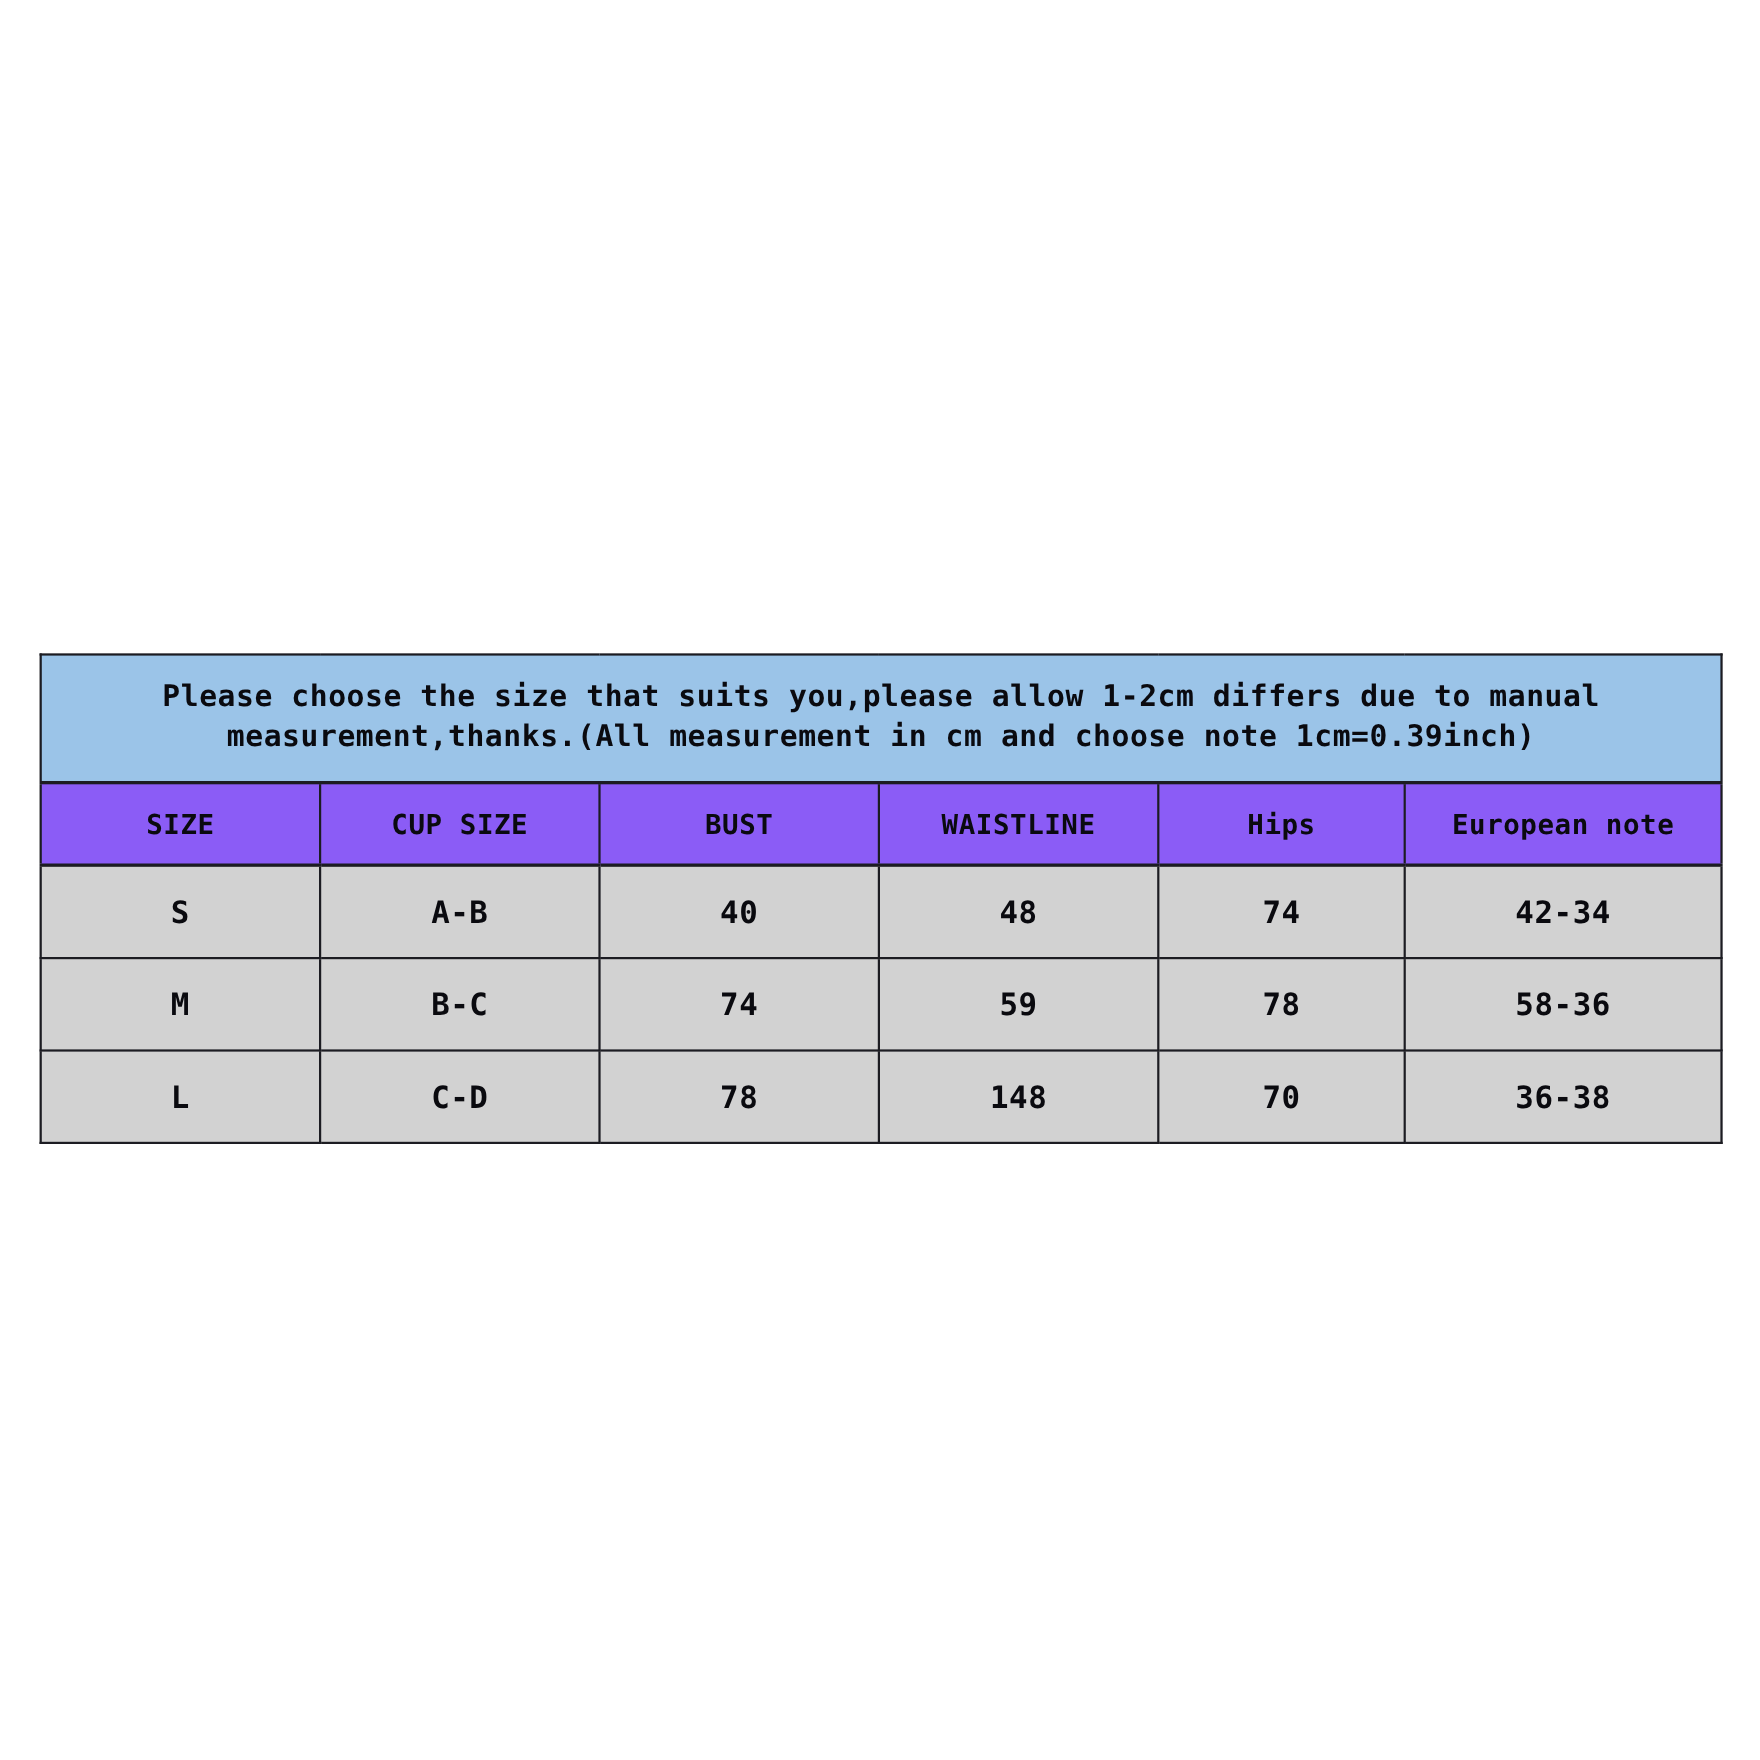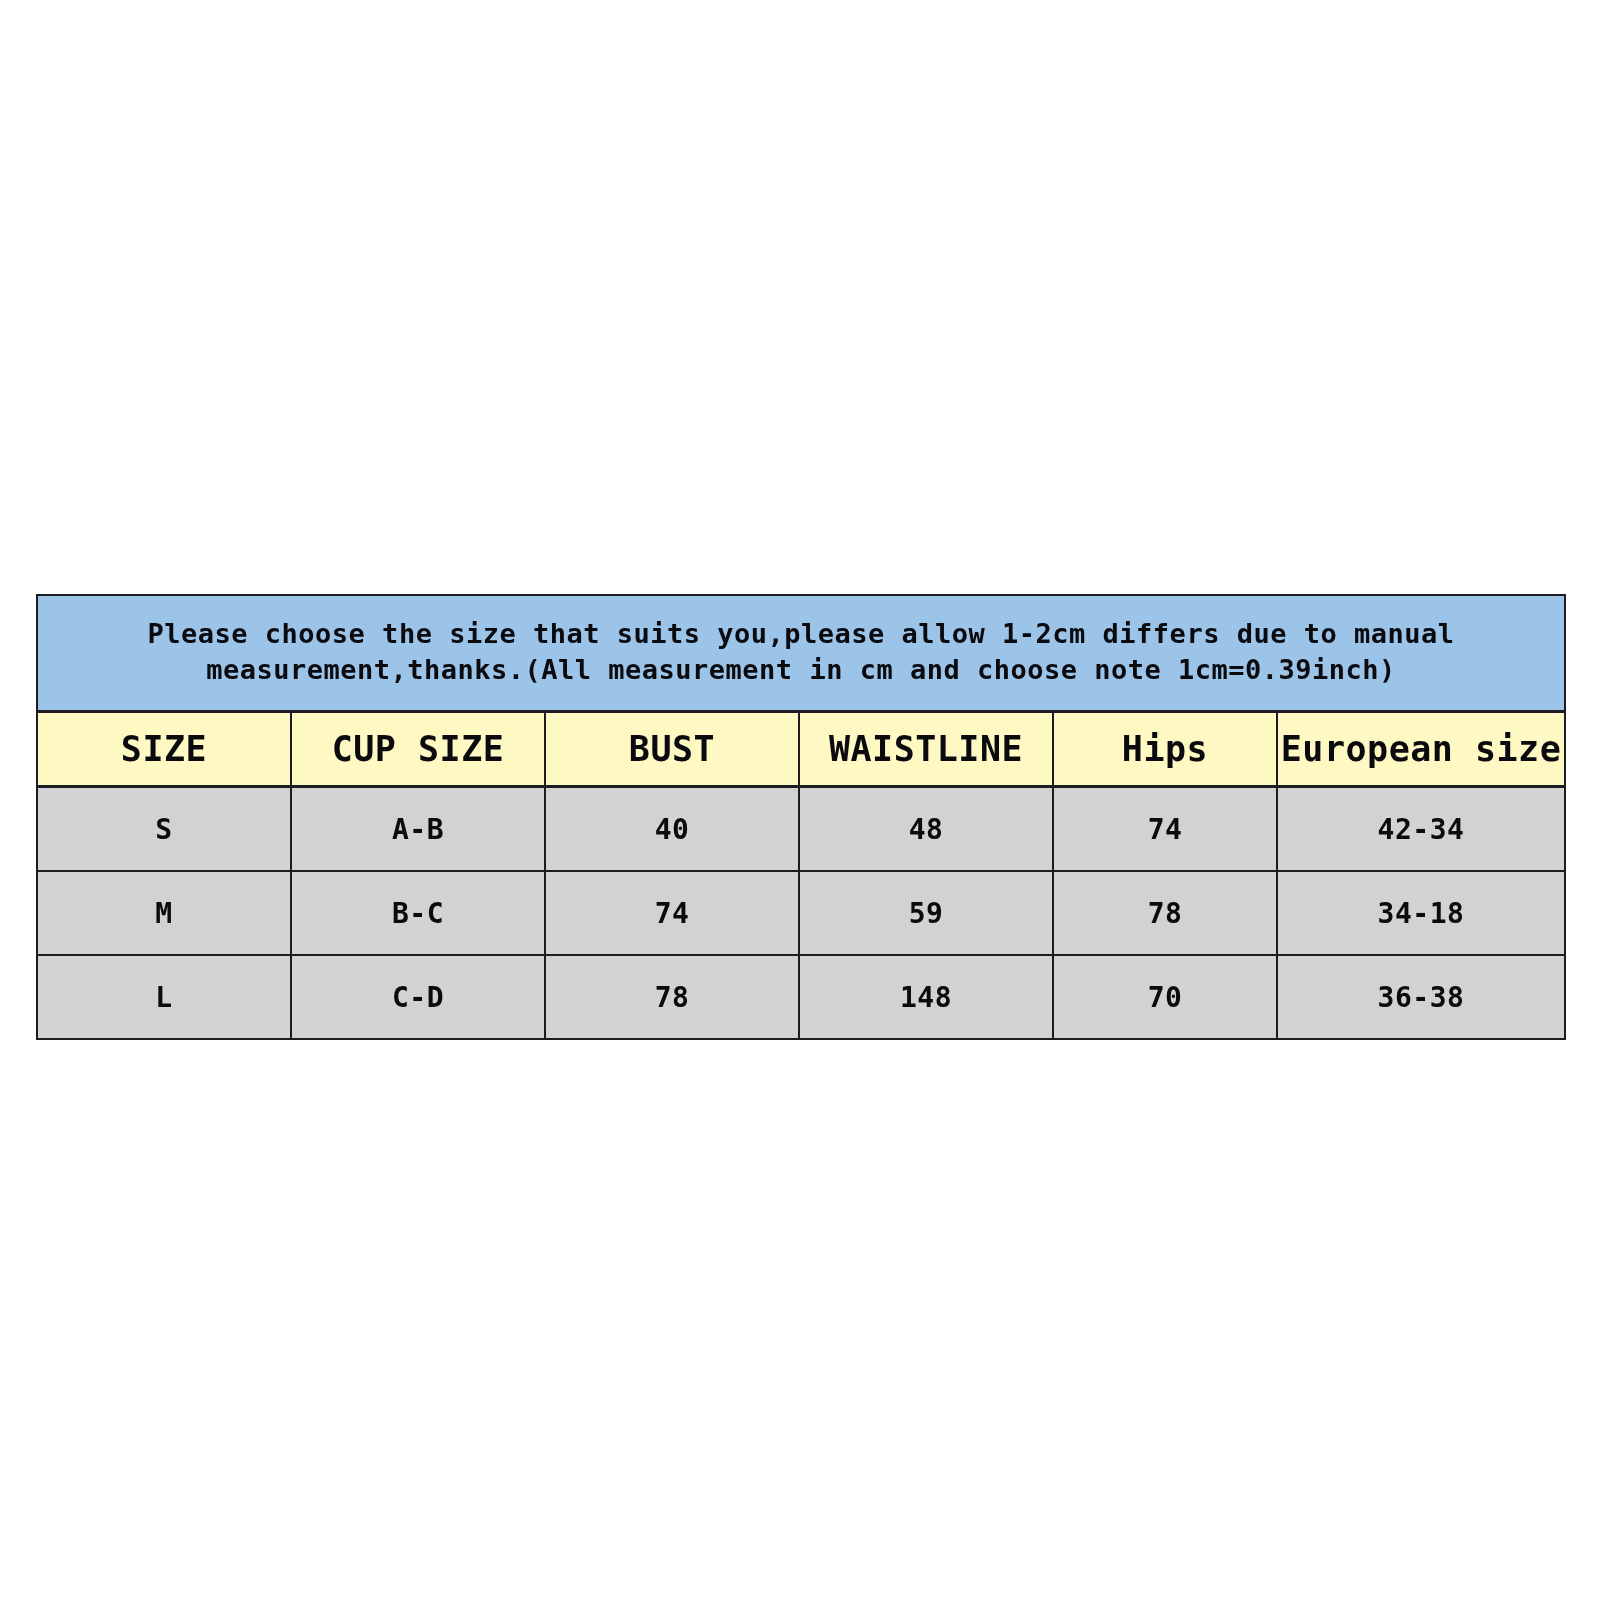--- a/index.html
+++ b/index.html
@@ -49,22 +49,22 @@
     height: 88px;
     border-bottom-width: 3px;
   }
   .note-line {
     display: block;
     white-space: nowrap;
   }
 
   
   tr.head-row th {
-    background: #fef9c3;
-    font-size: 35px;
+    background: #8b5cf6;
+    font-size: 25px;
     height: 64px;
     padding: 4px 2px;
     border-top-width: 3px;
     border-bottom-width: 3px;
   }
 
   
   tr.data-row td {
     background: #d2d2d2;
     font-size: 28px;
@@ -99,37 +99,37 @@
           <span class="note-line">Please choose the size that suits you,please allow 1-2cm differs due to manual</span>
           <span class="note-line">measurement,thanks.(All measurement in cm and choose note 1cm=0.39inch)</span>
         </td>
       </tr>
       <tr class="head-row">
         <th>SIZE</th>
         <th>CUP SIZE</th>
         <th>BUST</th>
         <th>WAISTLINE</th>
         <th>Hips</th>
-        <th>European size</th>
+        <th>European note</th>
       </tr>
       <tr class="data-row">
         <td>S</td>
         <td>A-B</td>
         <td>40</td>
         <td>48</td>
         <td>74</td>
         <td>42-34</td>
       </tr>
       <tr class="data-row">
         <td>M</td>
         <td>B-C</td>
         <td>74</td>
         <td>59</td>
         <td>78</td>
-        <td>34-18</td>
+        <td>58-36</td>
       </tr>
       <tr class="data-row">
         <td>L</td>
         <td>C-D</td>
         <td>78</td>
         <td>148</td>
         <td>70</td>
         <td>36-38</td>
       </tr>
     </tbody>

